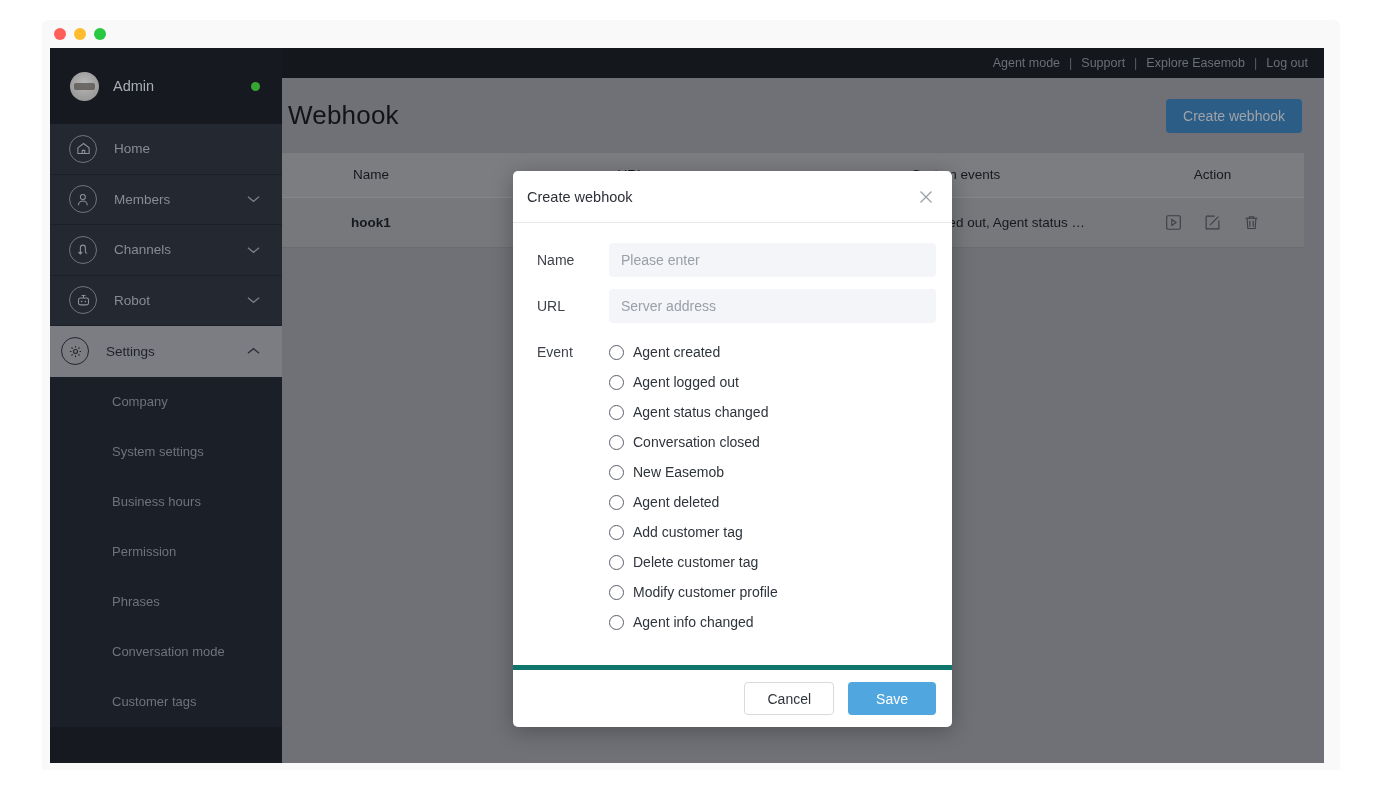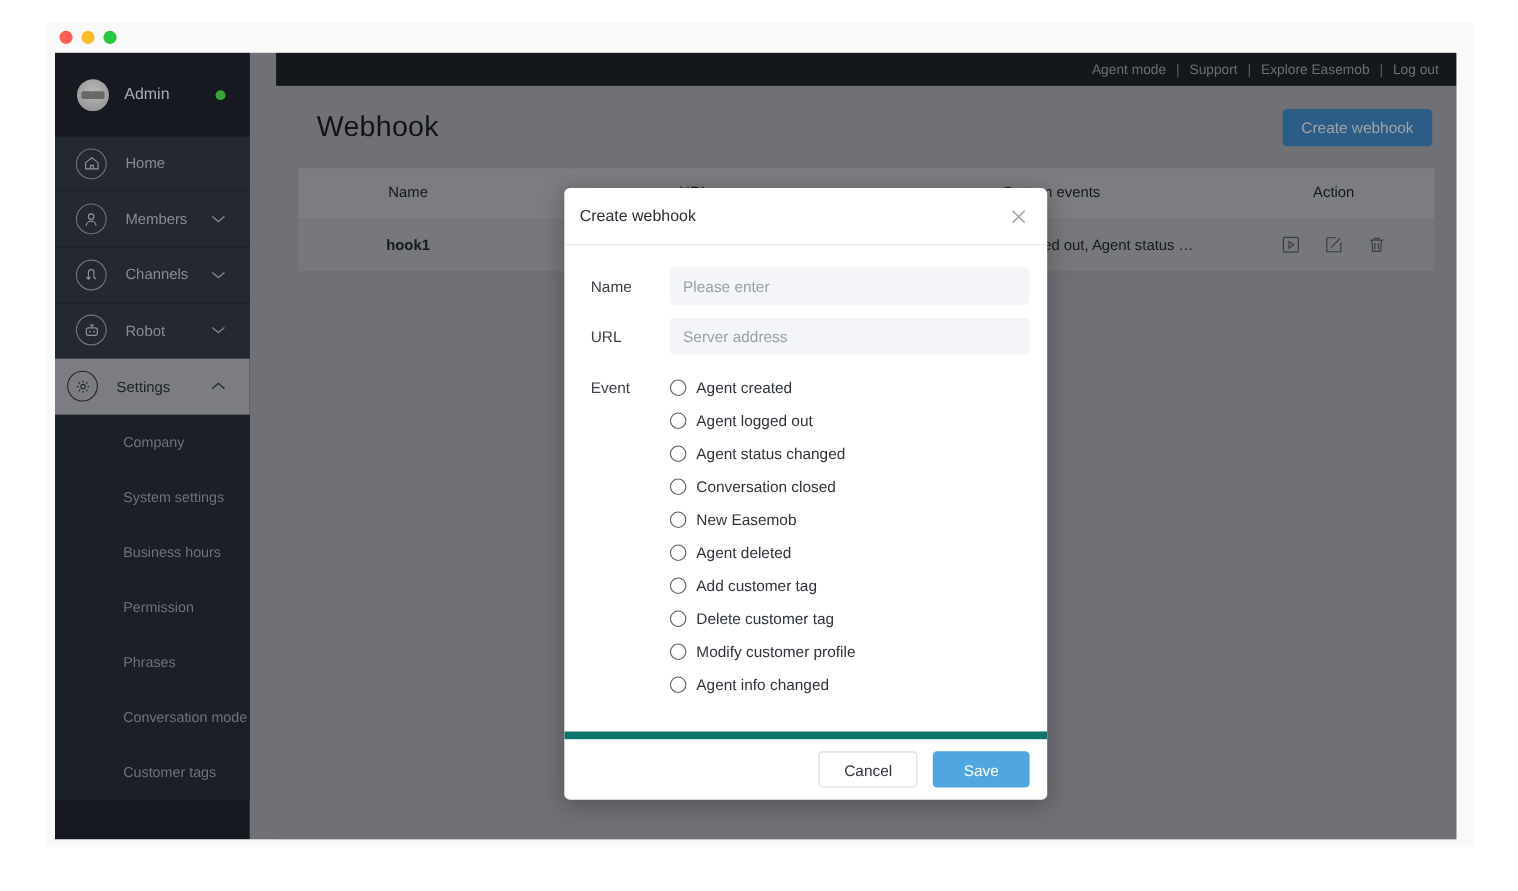--- a/index.html
+++ b/index.html
@@ -36,21 +36,21 @@
     left: 8px; top: 28px;
     width: 1274px; height: 715px;
     background: #6f7176;
     overflow: hidden;
   }
 
   
   .sidebar {
     position: absolute;
     left: 0; top: 0;
-    width: 177px; height: 715px;
+    width: 232px; height: 715px;
     background: #16191f;
     z-index: 5;
   }
   .profile {
     height: 76px;
     display: flex;
     align-items: center;
     padding: 0 22px 0 20px;
     background: #16191f;
   }
@@ -259,21 +259,21 @@
     flex: 0 0 auto;
     background: #fff;
   }
   .radio-label {
     margin-left: 9px;
     font-size: 14px;
     color: #2f343b;
   }
 
   .modal-foot {
-    border-top: 7px solid #0f766e;
+    border-top: 5px solid #0f766e;
     height: 62px;
     display: flex;
     align-items: center;
     justify-content: flex-end;
     gap: 14px;
     padding-right: 16px;
   }
   .btn-cancel {
     height: 33px;
     padding: 0 22px;

